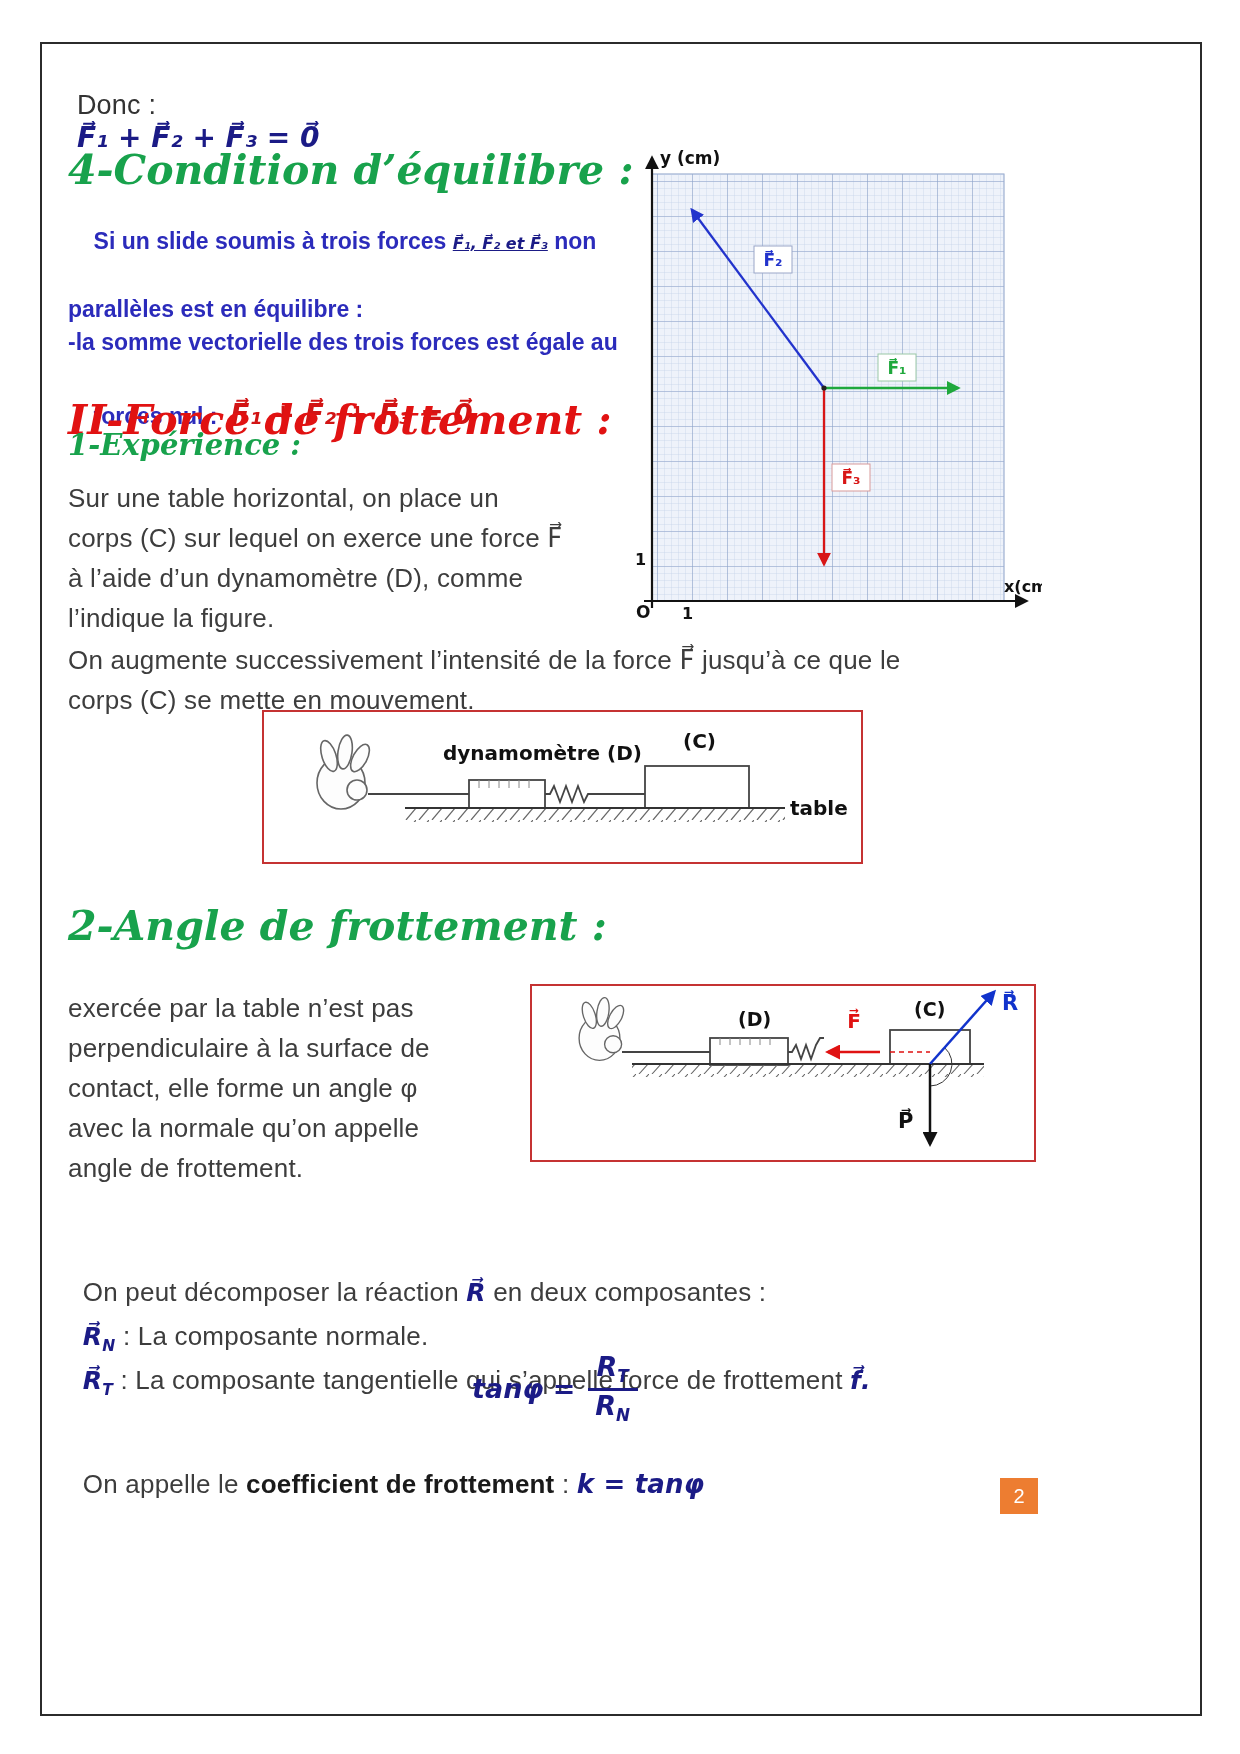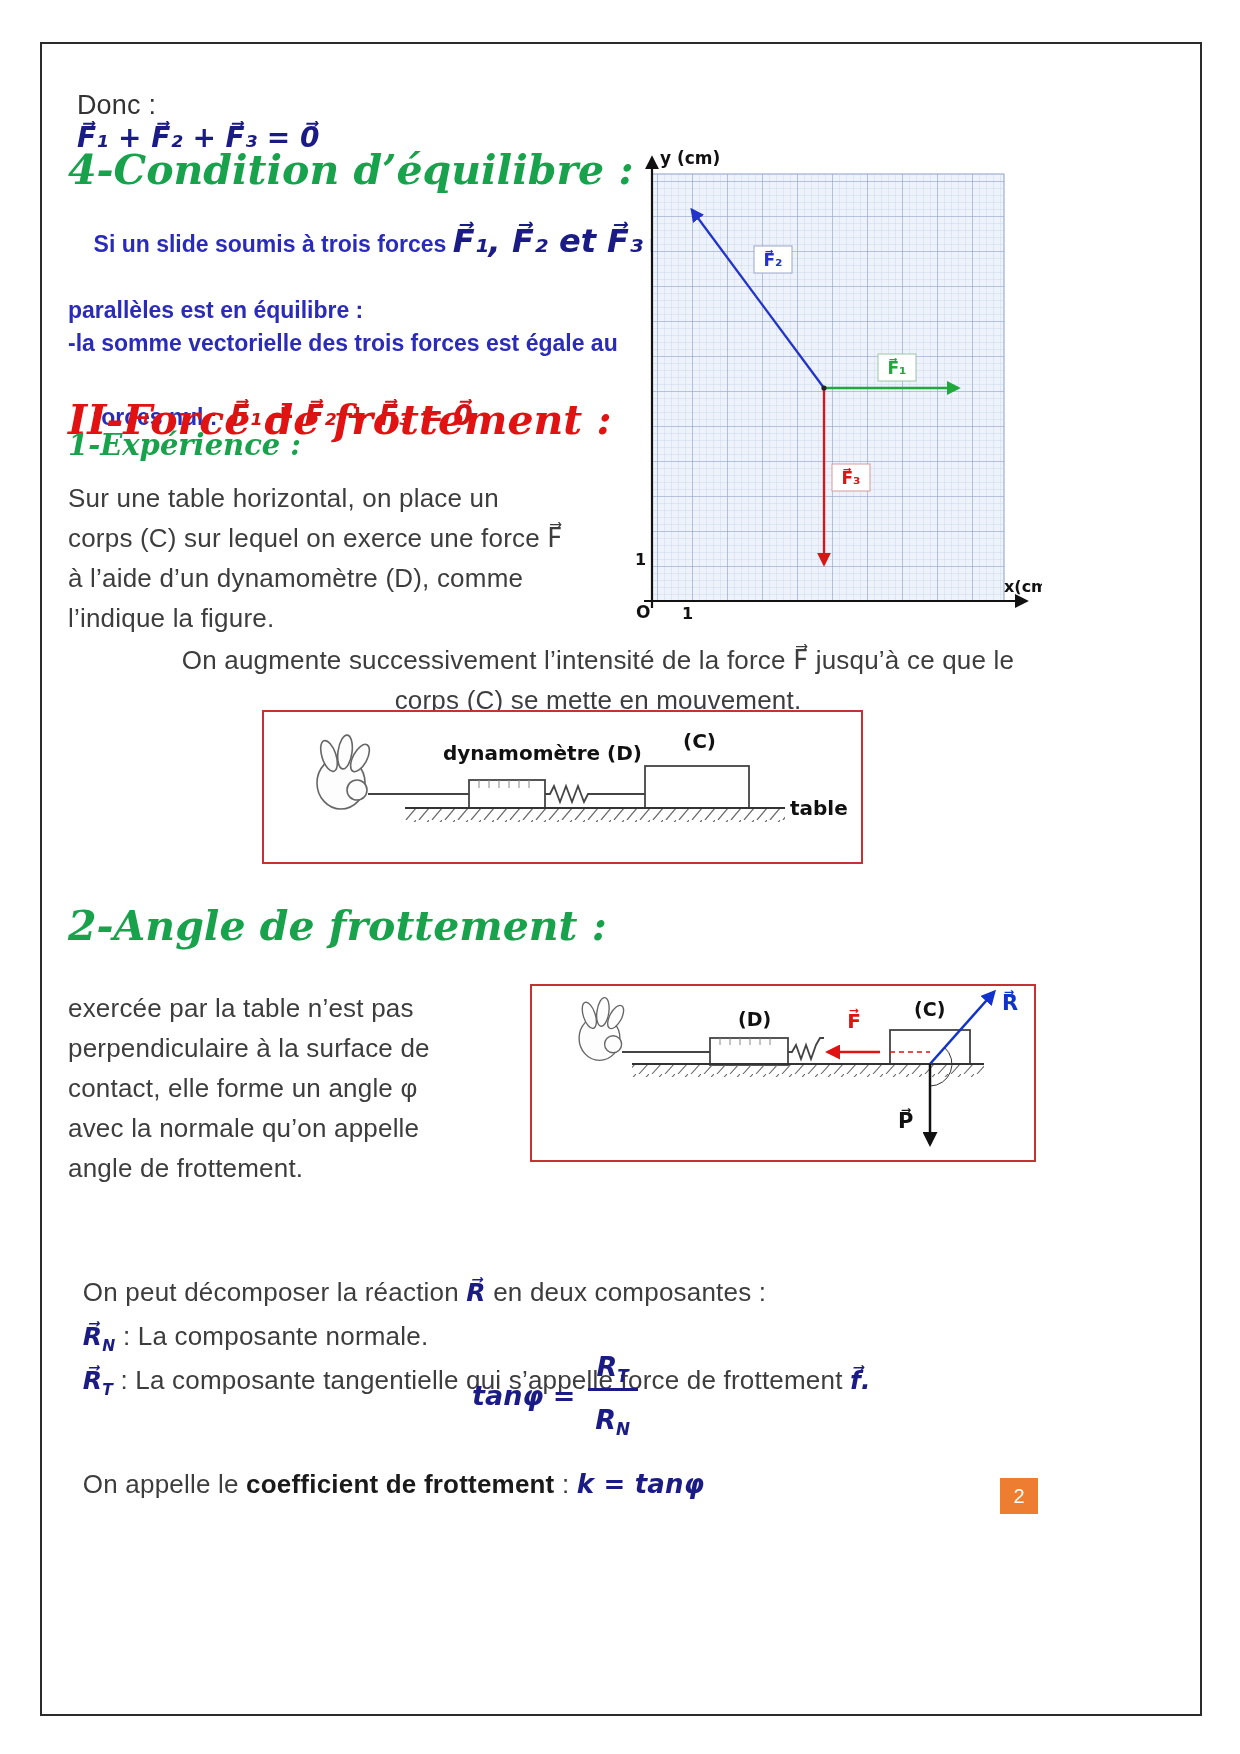--- a/index.html
+++ b/index.html
@@ -17,42 +17,42 @@
   .math-md{font-size:25px;}
   .h-green{font-family:"DejaVu Serif","Liberation Serif",serif;font-style:italic;font-weight:bold;color:#18a24c;}
   .h-red{font-family:"DejaVu Serif","Liberation Serif",serif;font-style:italic;font-weight:bold;color:#e11212;}
   .h-size1{font-size:41px;}
   .h-size2{font-size:29px;}
   .fig-frame{border:2px solid #c53232;background:#ffffff;}
   .formula-line{display:flex;align-items:center;gap:12px;font-family:"DejaVu Sans",sans-serif;
                 font-weight:bold;font-style:italic;color:#1b1b86;font-size:27px;}
   .frac{display:inline-flex;flex-direction:column;align-items:center;line-height:1.12;}
   .frac .num{border-bottom:3px solid #1b1b86;padding:0 9px 2px 9px;}
-  .frac .den{padding-top:14px;}
+  .frac .den{padding-top:0;}
   sub.vsub{font-size:0.62em;}
   .coeff-bold{font-weight:bold;color:#1a1a1a;}
   .page-num{background:#ed7d31;color:#ffffff;width:38px;height:36px;display:flex;
             align-items:center;justify-content:center;font-size:20px;}
   svg text{font-family:"DejaVu Sans",sans-serif;}
 </style>
 </head>
 <body>
 
 <div class="abs frame"></div>
 
 <div class="abs line" style="left:68px;top:72px;">
   <span class="body-text" style="font-size:27px;color:#333;">Donc : </span>
   <span class="math-navy math-lg">F⃗₁ + F⃗₂ + F⃗₃ = 0⃗</span>
 </div>
 
 <div class="abs h-green h-size1" style="left:68px;top:146px;">4-Condition d’équilibre :</div>
 
 <div class="abs" style="left:68px;top:192px;width:552px;">
   <div class="blue-line">
-    <span>Si un slide soumis à trois forces </span><span class="math-navy" style="font-size:32px;">F⃗₁, F⃗₂ et F⃗₃</span><span> non</span>
+    <span>Si un slide soumis à trois forces </span><span class="math-navy" style="font-size:16px;text-decoration:underline;">F⃗₁, F⃗₂ et F⃗₃</span><span> non</span>
   </div>
   <div class="blue-line">parallèles est en équilibre :</div>
   <div class="blue-line">-la somme vectorielle des trois forces est égale au</div>
   <div class="blue-line" style="margin-top:6px;">
     <span>forces nul :  </span><span class="math-red math-lg">F⃗₁ + F⃗₂ + F⃗₃ = 0⃗</span>
   </div>
 </div>
 
 <div class="abs h-red h-size1" style="left:68px;top:396px;">II-Force de frottement :</div>
 <div class="abs h-green h-size2" style="left:68px;top:428px;">1-Expérience :</div>
@@ -104,21 +104,21 @@
 
   <rect x="132" y="100" width="38" height="27" fill="#ffffff" stroke="#9aa6c8"></rect>
   <text x="151" y="120" font-size="17" font-weight="bold" fill="#2233cc" text-anchor="middle">F⃗₂</text>
   <rect x="256" y="208" width="38" height="27" fill="#ffffff" stroke="#9ac8a6"></rect>
   <text x="275" y="228" font-size="17" font-weight="bold" fill="#1fa83c" text-anchor="middle">F⃗₁</text>
   <rect x="210" y="318" width="38" height="27" fill="#ffffff" stroke="#d89a9a"></rect>
   <text x="229" y="338" font-size="17" font-weight="bold" fill="#d81616" text-anchor="middle">F⃗₃</text>
 </svg>
 </div>
 
-<div class="abs" style="left:68px;top:640px;width:1060px;text-align:center;">
+<div class="abs" style="left:68px;top:640px;width:1060px;">
   <div class="body-line">On augmente successivement l’intensité de la force F⃗ jusqu’à ce que le</div>
   <div class="body-line">corps (C) se mette en mouvement.</div>
 </div>
 
 <div class="abs fig-frame" style="left:262px;top:710px;width:588px;height:150px;padding-left:9px;">
 <svg width="584" height="146" viewBox="0 0 584 146">
   <defs>
     <pattern id="f1-hatch" width="13" height="12" patternUnits="userSpaceOnUse">
       <line x1="13" y1="0" x2="3" y2="12" stroke="#666" stroke-width="1.2"></line>
     </pattern>

